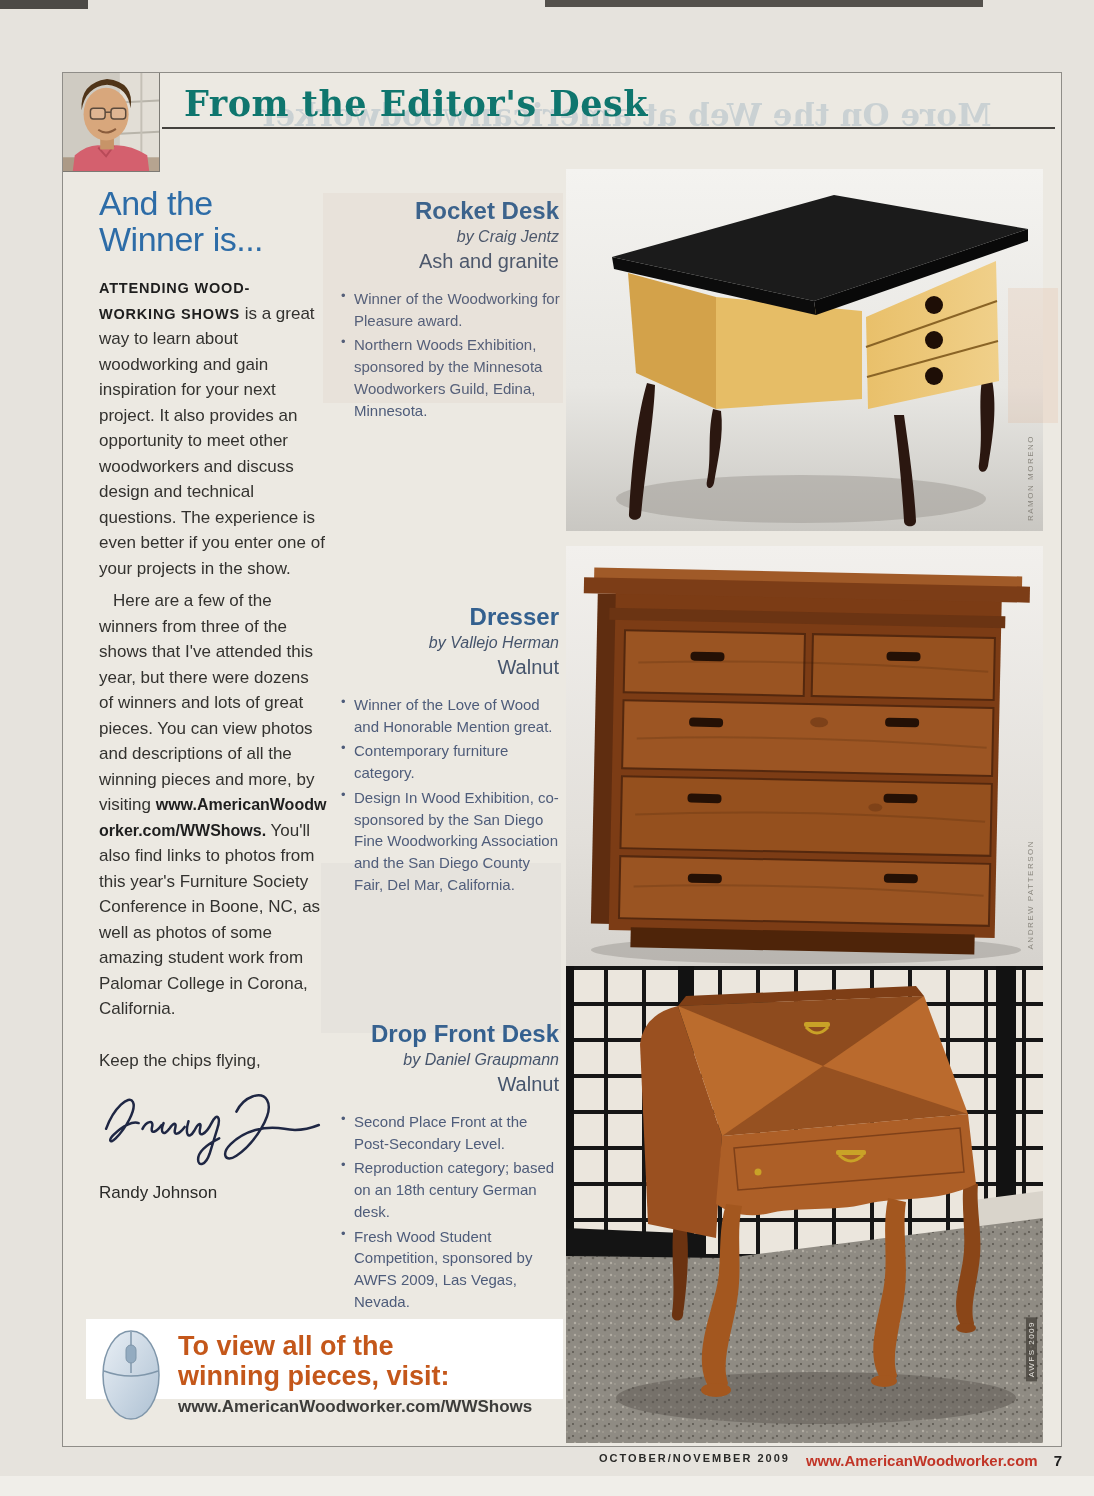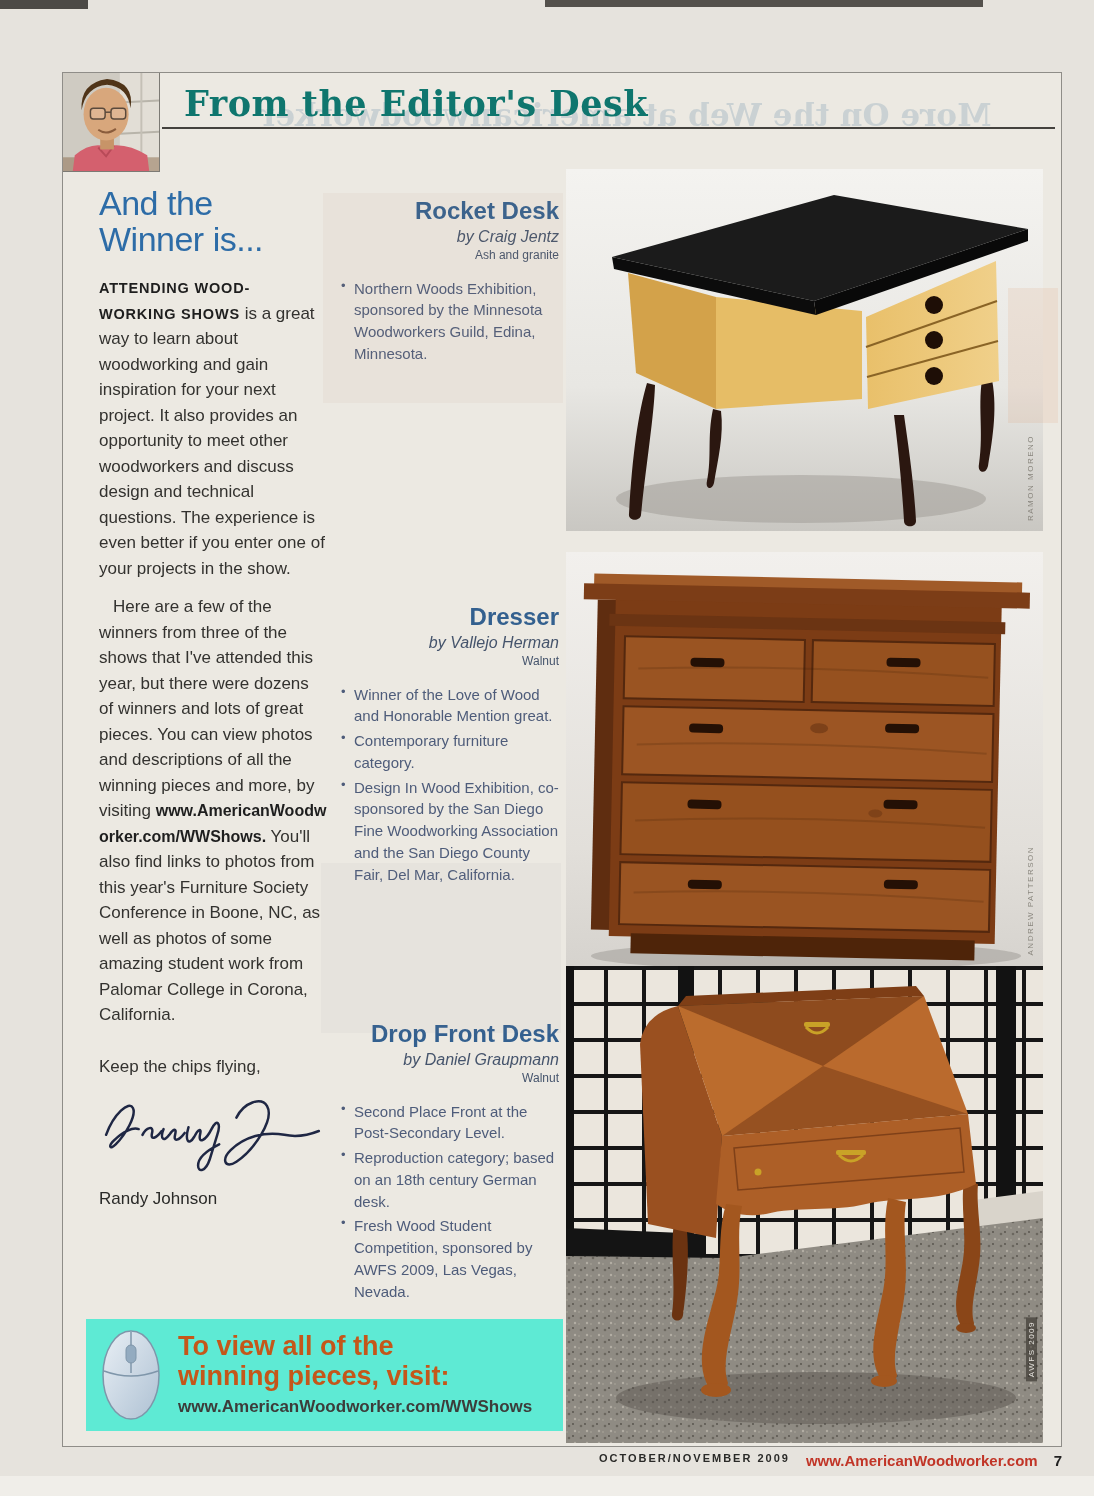--- a/index.html
+++ b/index.html
@@ -35,35 +35,35 @@
   .header-rule { position:absolute; left:99px; top:54px; width:893px; height:2px; background:#44423e; }
 
   
   .article { position:absolute; left:36px; top:112px; width:228px; }
   .article h1 {
     font-size:34px; font-weight:400; color:#2d6ca7;
     line-height:1.06; letter-spacing:-0.5px; margin-bottom:18px;
   }
   .article p { font-size:17px; color:#33322f; line-height:1.5; }
   .lead-in { font-weight:bold; color:#1e1e1e; font-size:14.5px; letter-spacing:0.8px; }
-  .p2 { text-indent:14px; margin-top:13px; }
+  .p2 { text-indent:14px; margin-top:7px; }
   .url-bold { font-weight:bold; color:#1e1e1e; font-size:16px; word-break:break-all; }
   .closing { margin-top:26px; }
   .sig { margin-top:6px; }
   .sig-name { font-size:17px; color:#2a2a28; margin-top:8px; }
 
   
   .item { position:absolute; left:278px; width:222px; }
   .item.i1 { top:125px; }
   .item.i2 { top:516px;margin-top:15px; }
   .item.i3 { top:948px; }
   .item-head { text-align:right; padding-right:4px; }
   .item-title { font-size:24px; font-weight:bold; color:#33608f; line-height:1.1; }
   .item-byline { font-size:16px; font-style:italic; color:#45546c; line-height:1.35; margin-top:2px; }
-  .item-material { font-size:12px; color:#45546c; line-height:1.3; }
+  .item-material { font-size:20px; color:#45546c; line-height:1.3; }
   .item ul { list-style:none; margin-top:14px; }
   .item li {
     position:relative; padding-left:13px; font-size:15px;
     color:#4e5c7a; line-height:1.45; margin-bottom:3px;
   }
   .item li::before { content:"\2022"; position:absolute; left:0; top:-1px; font-size:13px; color:#4e5c7a; }
 
   
   .photo { position:absolute; left:503px; width:477px; overflow:hidden; }
   .photo.p1 { top:96px; height:362px; }
@@ -77,21 +77,21 @@
   .credit.c1 { right:8px; bottom:10px; }
   .credit.c2 { right:8px; bottom:6px; }
   .credit.c3 { right:6px; bottom:62px; color:#e8e6e0; background:rgba(30,25,20,0.5); padding:4px 1px; }
 
   
   .ghost-a { position:absolute; left:260px; top:120px; width:240px; height:210px; background:rgba(190,140,110,0.07); }
   .ghost-b { position:absolute; left:945px; top:215px; width:50px; height:135px; background:rgba(215,120,55,0.10); }
   .ghost-c { position:absolute; left:258px; top:790px; width:240px; height:170px; background:rgba(140,140,150,0.06); }
 
   
-  .callout { position:absolute; left:23px; top:1246px; width:477px; height:112px; background:#5eead4; }
+  .callout { position:absolute; left:23px; top:1246px; width:477px; height:80px; background:#ffffff; }
   .mouse { position:absolute; left:14px; top:9px; }
   .callout-text { position:absolute; left:92px; top:12px; width:375px; }
   .callout-line { font-size:27px; font-weight:600; color:#c4571a; line-height:1.12; }
   .callout-url { font-size:17px; font-weight:bold; color:#3c3c3a; margin-top:6px; }
 
   
   .footer { position:absolute; top:1452px; right:32px; display:flex; gap:16px; align-items:flex-start; }
   .footer-issue { font-size:11px; font-weight:bold; letter-spacing:2px; color:#2a2a28; }
   .footer-site { font-size:15px; font-weight:bold; color:#c13527; }
   .footer-page { font-size:15px; font-weight:bold; color:#222; }
@@ -143,20 +143,21 @@
       <div class="sig-name">Randy Johnson</div>
     </div>
 
     <div class="item i1">
       <div class="item-head">
         <div class="item-title">Rocket Desk</div>
         <div class="item-byline">by Craig Jentz</div>
         <div class="item-material">Ash and granite</div>
       </div>
       <ul>
+        <li>Winner of the Woodworking for Pleasure award.</li>
         <li>Northern Woods Exhibition, sponsored by the Minnesota Woodworkers Guild, Edina, Minnesota.</li>
       </ul>
     </div>
 
     <div class="item i2">
       <div class="item-head">
         <div class="item-title">Dresser</div>
         <div class="item-byline">by Vallejo Herman</div>
         <div class="item-material">Walnut</div>
       </div>

